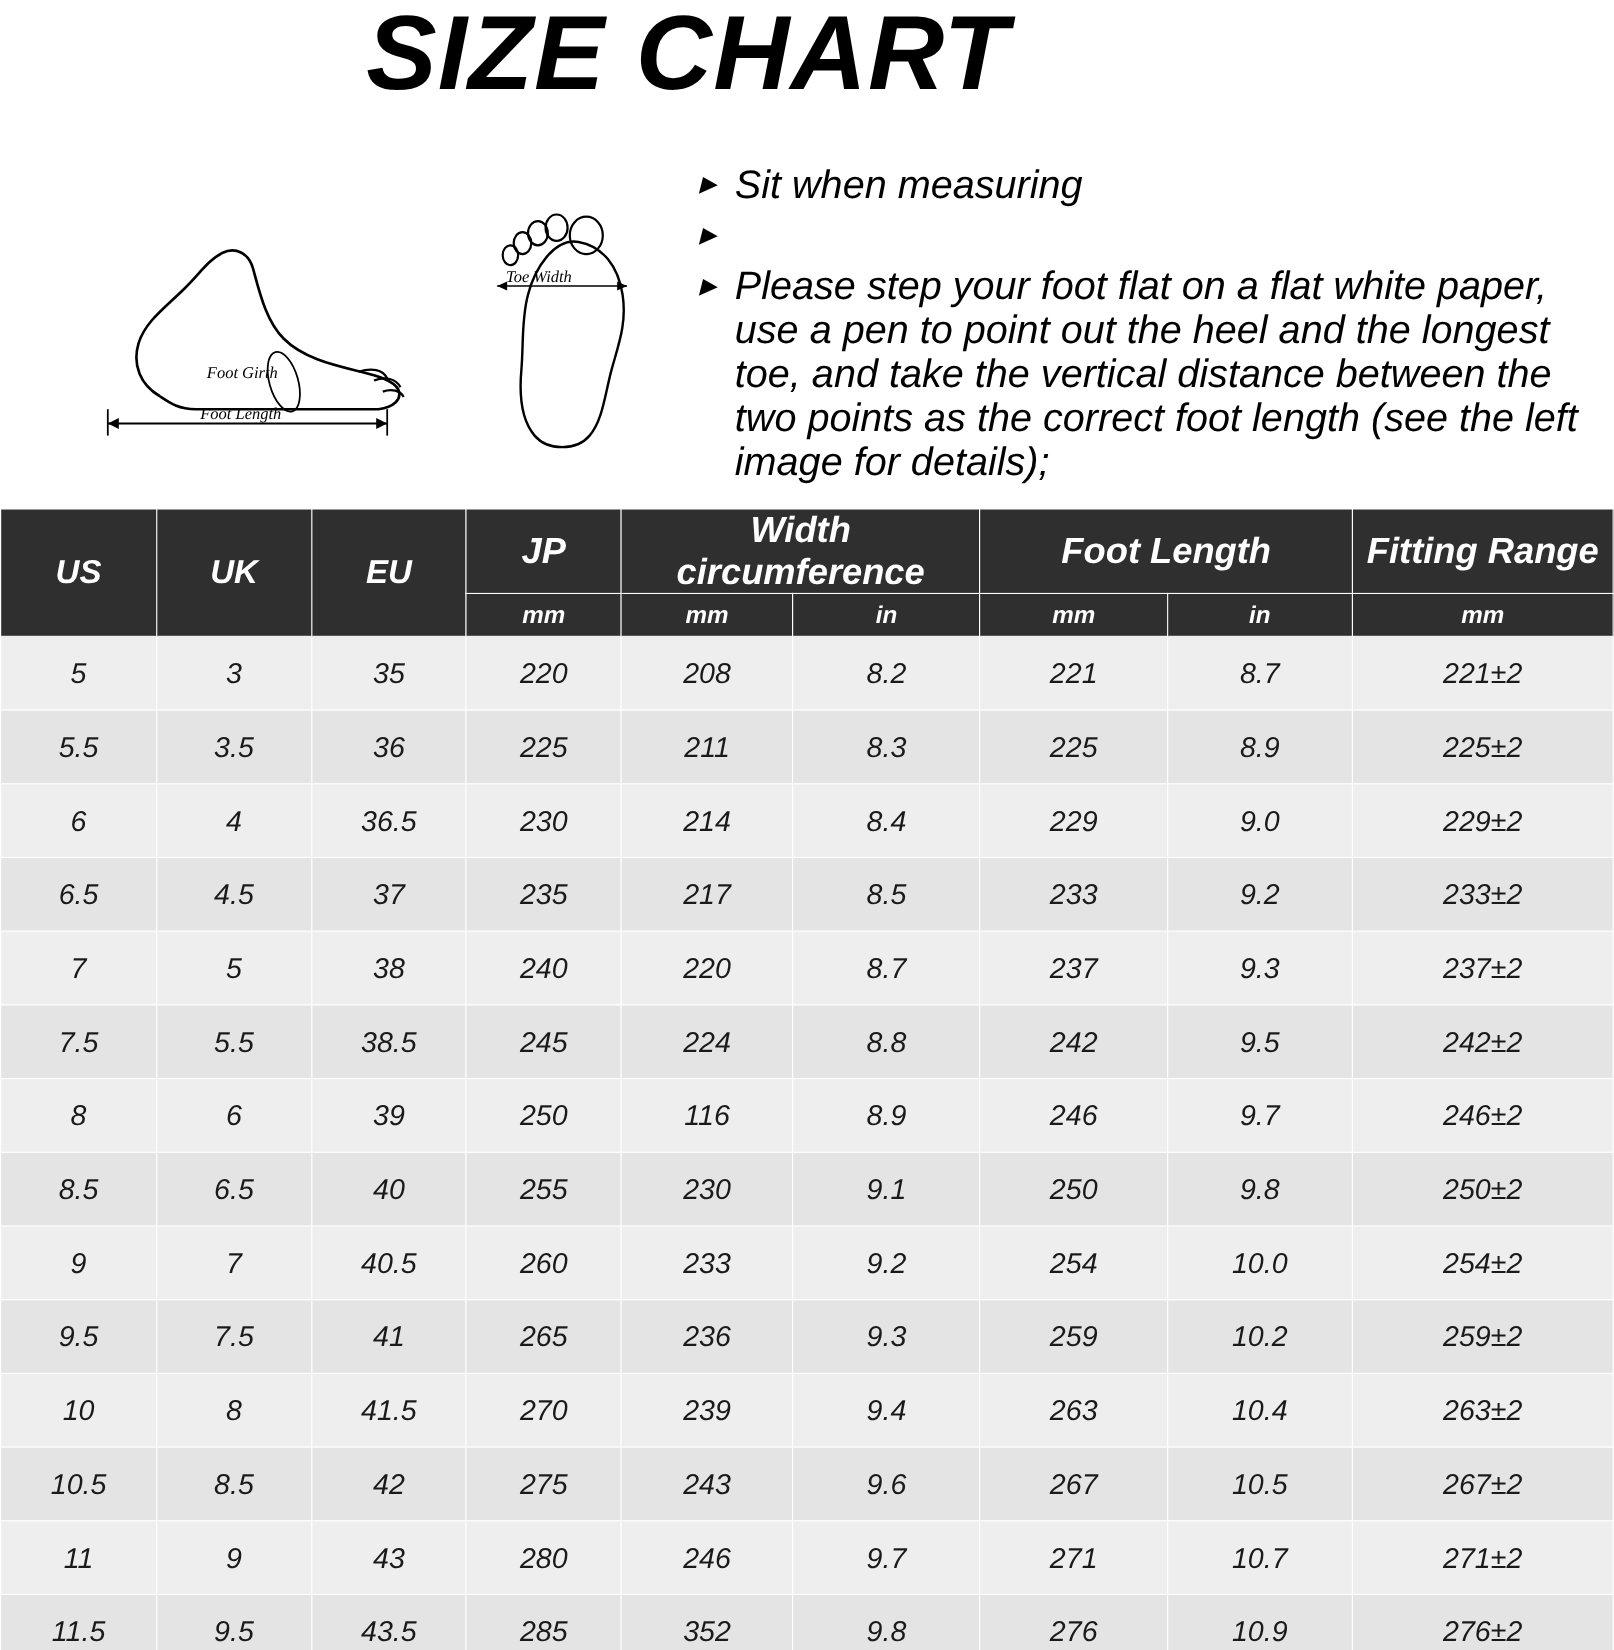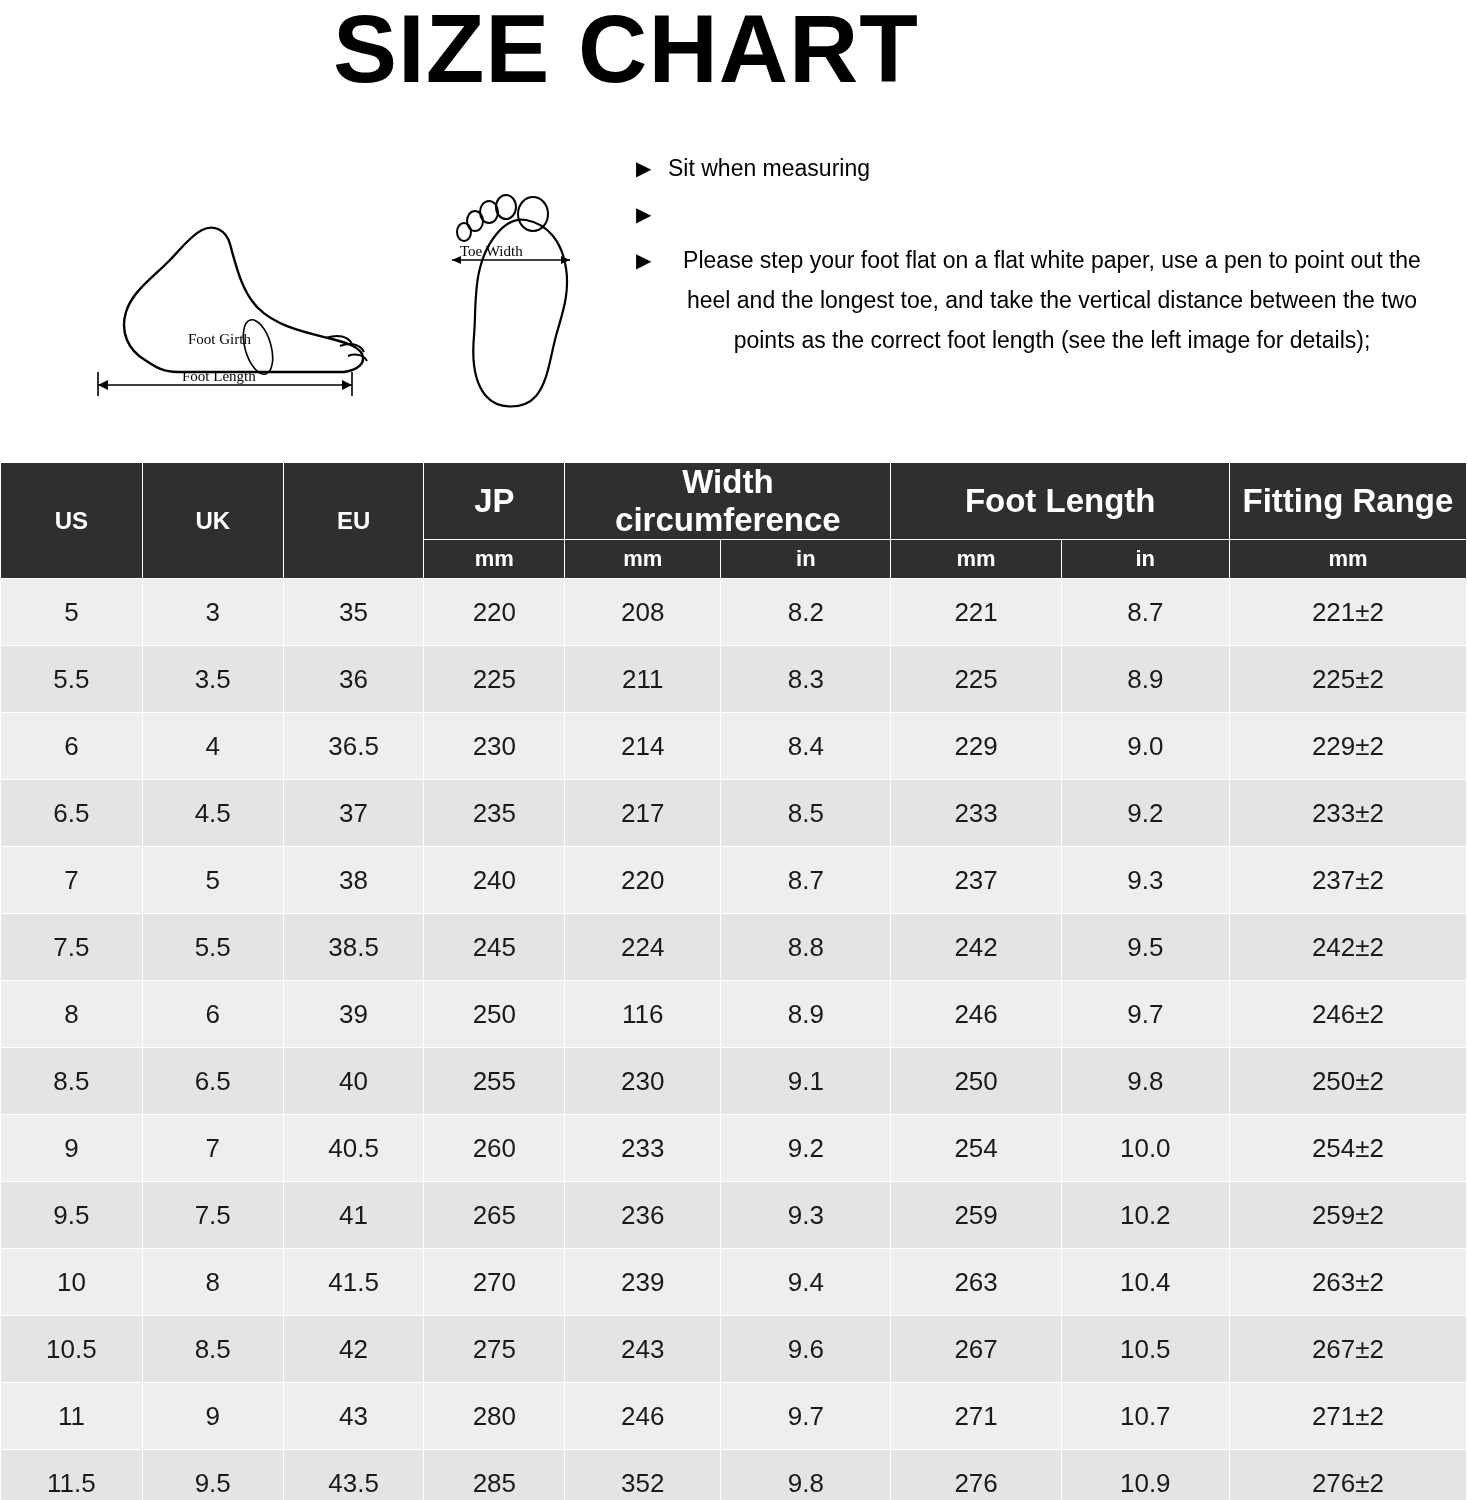--- a/index.html
+++ b/index.html
@@ -12,20 +12,21 @@
     height: 1500px;
     font-family: "Liberation Sans", sans-serif;
     color: #111111;
     overflow: hidden;
   }
   .page {
     position: relative;
     width: 1467px;
     height: 1496px;
     box-sizing: border-box;
+    font-style: italic;
   }
 
   
   .header {
     position: relative;
     height: 440px;
   }
   .title {
     position: absolute;
     left: 333px;
@@ -50,24 +51,23 @@
     margin-bottom: 6px;
   }
   .bullet {
     width: 32px;
     flex: 0 0 32px;
     font-size: 20px;
     line-height: 40px;
     color: #000;
   }
   .instr-text {
-    font-size: 23px;
+    font-size: 36px;
     line-height: 40px;
     color: #000;
-    text-align: center;
   }
 
   
   .diagrams {
     position: absolute;
     left: 70px;
     top: 190px;
     width: 560px;
     height: 240px;
   }
@@ -101,21 +101,21 @@
     border: 1px solid #ffffff;
     text-align: center;
     vertical-align: middle;
   }
   thead th {
     background: #2f2f2f;
     color: #ffffff;
     font-weight: bold;
   }
   .th-main {
-    font-size: 24px;
+    font-size: 30px;
     height: 76px;
     padding: 0 4px;
   }
   .th-group {
     font-size: 33px;
     height: 38px;
     padding: 0 4px;
   }
   .th-unit {
     font-size: 22px;

